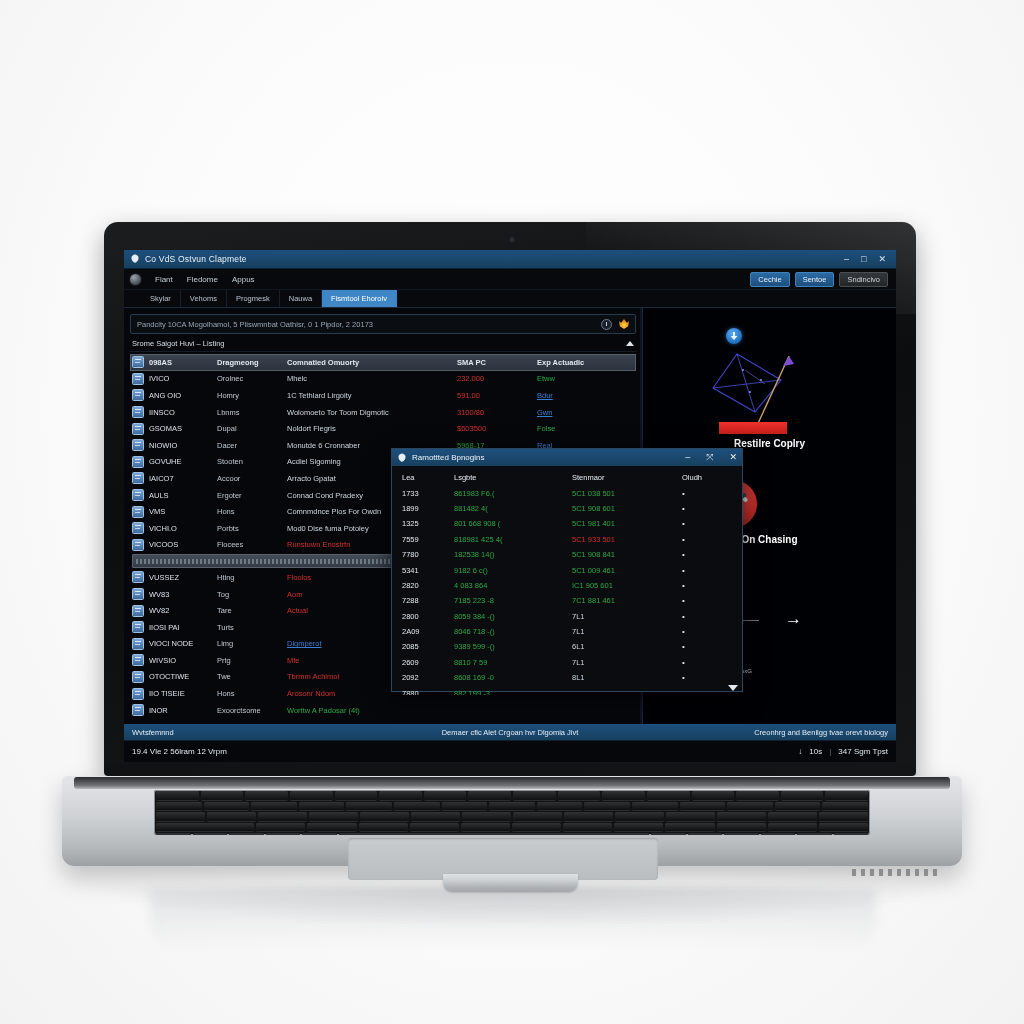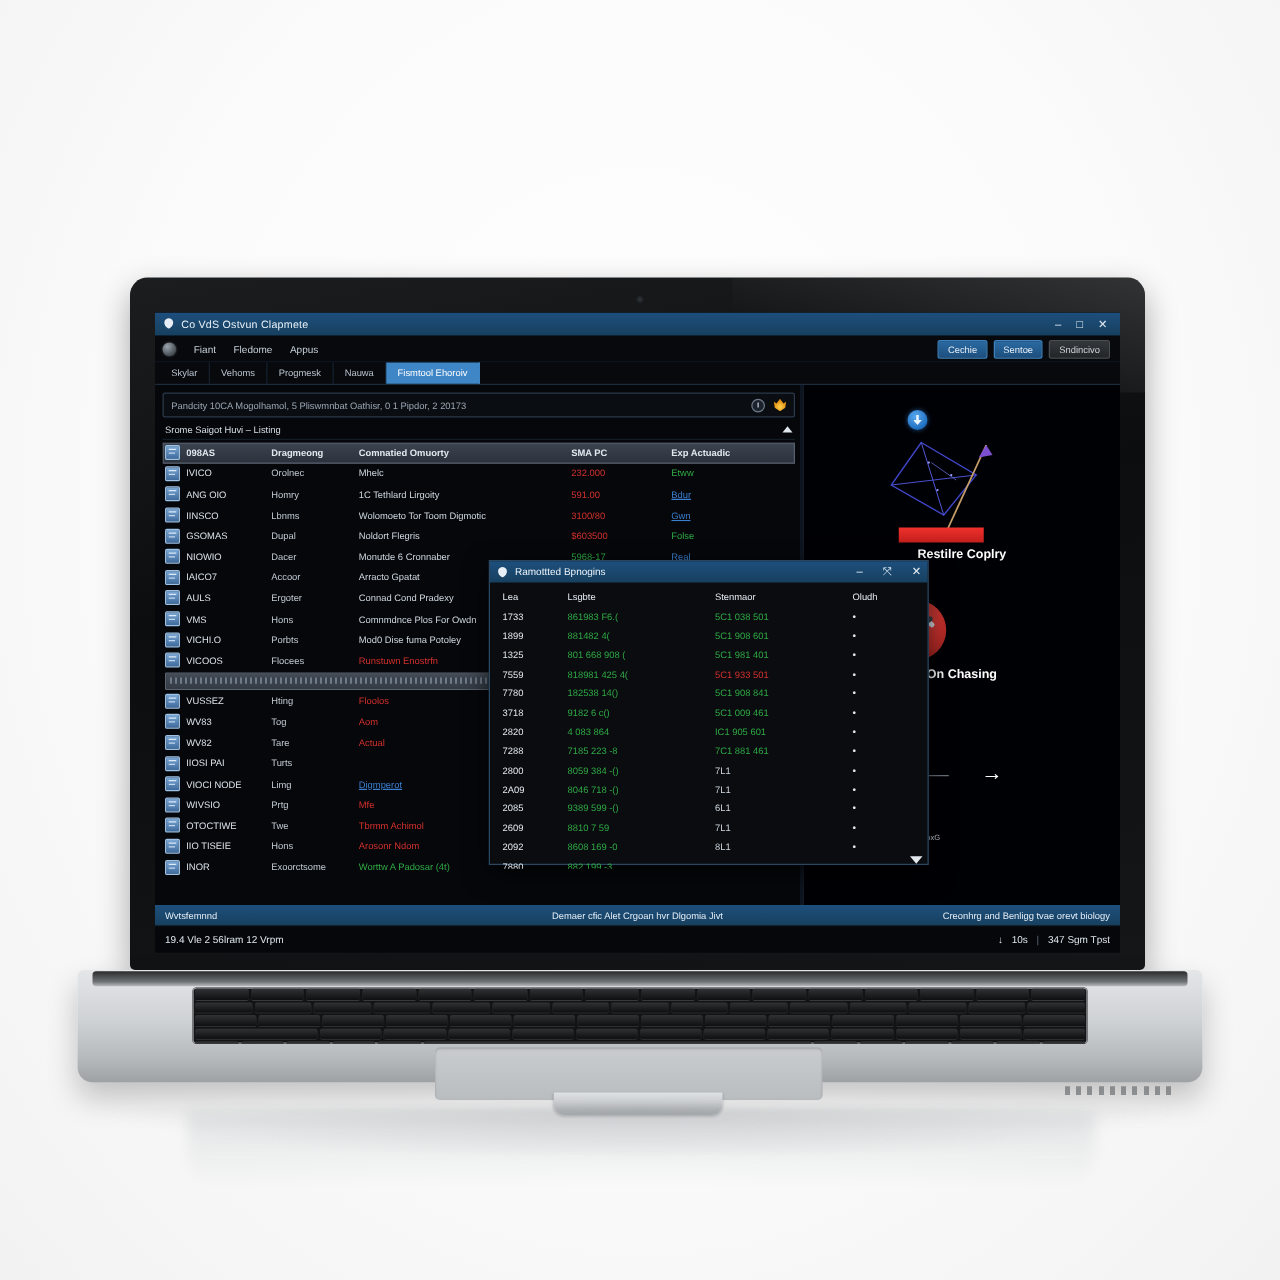--- a/index.html
+++ b/index.html
@@ -116,21 +116,21 @@
   .menu-right{margin-left:auto;display:flex;gap:5px;padding-right:2px;}
   .tbtn{
     font-size:7.5px;padding:2px 7px;border-radius:2px;color:#e6eef6;
     background:linear-gradient(180deg,#2a6aa3,#1d4f7d);border:1px solid #3f82bd;
     cursor:pointer;white-space:nowrap;
   }
   .tbtn.grey{background:linear-gradient(180deg,#34383c,#222528);border-color:#4a4f54;color:#cfd4d9;}
 
   .tabbar{
     height:17px;background:#07090d;display:flex;align-items:stretch;
-    border-bottom:1px solid #1b2b3c;padding-left:4px;
+    border-bottom:1px solid #1b2b3c;padding-left:17px;
   }
   .tab{
     font-size:7.5px;padding:0 9px;display:flex;align-items:center;
     color:#b9c3cd;border-right:1px solid #16202c;cursor:pointer;white-space:nowrap;
   }
   .tab.active{background:#3f86c6;color:#ffffff;border-right-color:#3f86c6;}
 
   
   .workspace{display:flex;height:420px;}
   .left-pane{width:516px;padding:6px 4px 0 6px;box-sizing:border-box;}
@@ -381,20 +381,28 @@
               <div class="trow">
                 <span class="ficon"></span>
                 <span class="c c1">NIOWIO</span>
                 <span class="c c2">Dacer</span>
                 <span class="c c3 ">Monutde 6 Cronnaber</span>
                 <span class="c c4 green">5968-17</span>
                 <span class="c c5 blue">Real</span>
               </div>
               <div class="trow">
                 <span class="ficon"></span>
+                <span class="c c1">GOVUHE</span>
+                <span class="c c2">Stooten</span>
+                <span class="c c3 ">Acdiel Sigoming</span>
+                <span class="c c4 "></span>
+                <span class="c c5 "></span>
+              </div>
+              <div class="trow">
+                <span class="ficon"></span>
                 <span class="c c1">IAICO7</span>
                 <span class="c c2">Accoor</span>
                 <span class="c c3 ">Arracto Gpatat</span>
                 <span class="c c4 "></span>
                 <span class="c c5 "></span>
               </div>
               <div class="trow">
                 <span class="ficon"></span>
                 <span class="c c1">AULS</span>
                 <span class="c c2">Ergoter</span>
@@ -598,21 +606,21 @@
               <span class="dc d3"><i class="r" style="font-style: normal; color: rgb(212, 48, 44);">5C1 933 501</i></span>
               <span class="dc d4 dot">•</span>
             </div>
             <div class="drow">
               <span class="dc d1">7780</span>
               <span class="dc d2">182538 14()</span>
               <span class="dc d3"><i class="g" style="font-style: normal; color: rgb(47, 170, 68);">5C1 908 841</i></span>
               <span class="dc d4 dot">•</span>
             </div>
             <div class="drow">
-              <span class="dc d1">3718</span>
+              <span class="dc d1">5341</span>
               <span class="dc d2">9182 6 c()</span>
               <span class="dc d3"><i class="g" style="font-style: normal; color: rgb(47, 170, 68);">5C1 009 461</i></span>
               <span class="dc d4 dot">•</span>
             </div>
             <div class="drow">
               <span class="dc d1">2820</span>
               <span class="dc d2">4 083 864</span>
               <span class="dc d3"><i class="g" style="font-style: normal; color: rgb(47, 170, 68);">IC1 905 601</i></span>
               <span class="dc d4 dot">•</span>
             </div>

